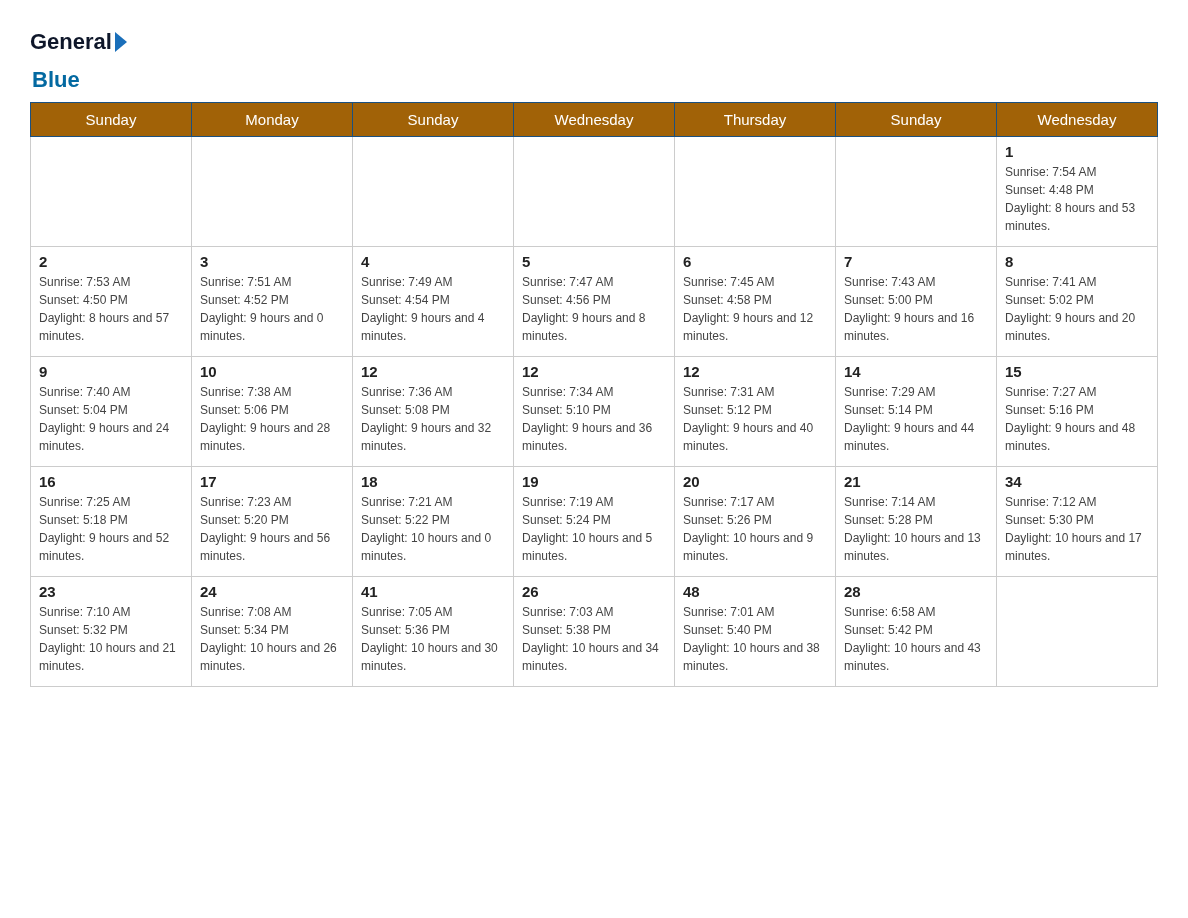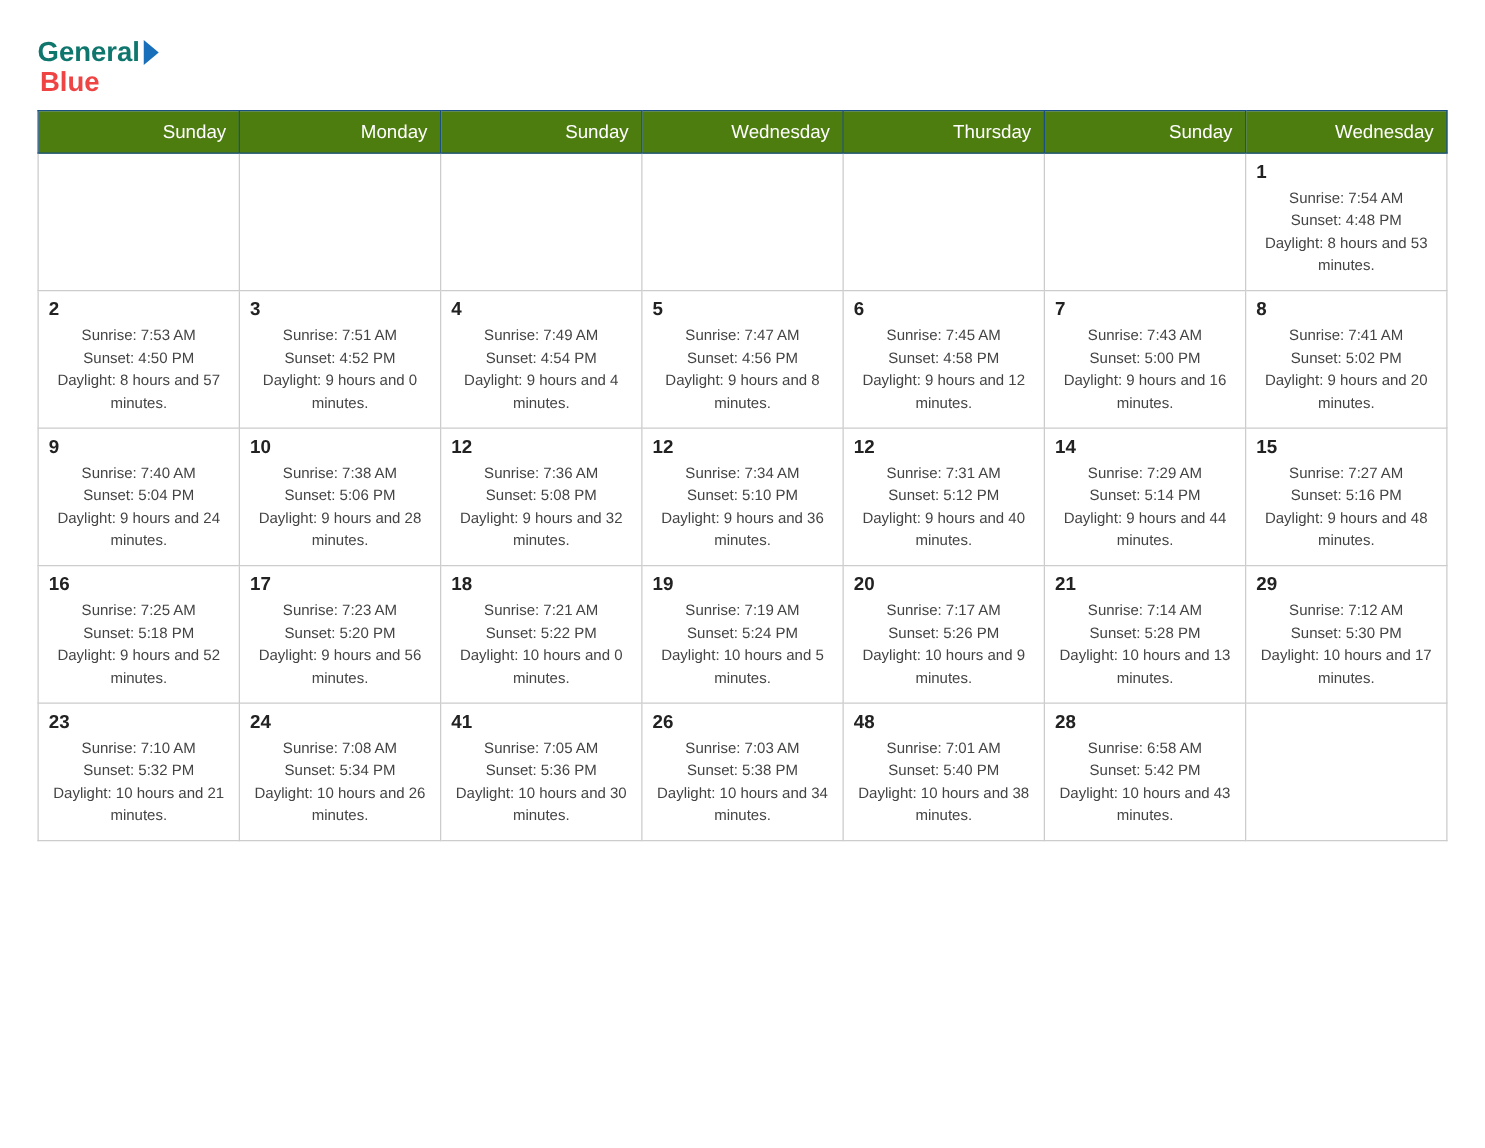--- a/index.html
+++ b/index.html
@@ -34,26 +34,26 @@
       font-size: 20px;
       color: #333;
       margin-top: 4px;
     }
     .calendar {
       width: 100%;
       border-collapse: collapse;
       margin-top: 10px;
     }
     .calendar th {
-      background-color: #4d7c0f;
+      background-color: #a16207;
       color: #fff;
       padding: 8px 10px;
       font-size: 15px;
       font-weight: normal;
-      text-align: right;
+      text-align: center;
       border: 1px solid #1a5080;
     }
     .calendar td {
       vertical-align: top;
       padding: 6px 8px;
       border: 1px solid #ccc;
       width: calc(100% / 7);
       min-height: 110px;
       font-size: 12.5px;
       color: #333;
@@ -66,40 +66,39 @@
       font-size: 15px;
       font-weight: bold;
       display: block;
       margin-bottom: 3px;
       color: #222;
     }
     .day-info {
       font-size: 12px;
       color: #444;
       line-height: 1.5;
-      text-align: center;
     }
     .empty-cell {
       background: #f9f9f9;
     }
     .calendar tbody tr td {
       height: 110px;
     }
   </style>
 </head>
 <body>
 
 <div class="header">
   <div class="logo">
   <div style="display:flex; flex-direction:column; line-height:1.1;">
     <div style="display:flex; align-items:center;">
-      <span style="font-size:22px; font-weight:bold; color:#0f766e;">General</span>
+      <span style="font-size:22px; font-weight:bold; color:#0f172a;">General</span>
       <div style="width:0; height:0; border-left:12px solid #1a6fba; border-top:10px solid transparent; border-bottom:10px solid transparent; margin-left:3px;"></div>
     </div>
-    <span style="font-size:22px; font-weight:bold; color:#ef4444; padding-left:2px;">Blue</span>
+    <span style="font-size:22px; font-weight:bold; color:#0369a1; padding-left:2px;margin-top:14px;">Blue</span>
   </div>
 </div>
   <div class="title-section">
     <div class="month-title"></div>
     <div class="subtitle"></div>
   </div>
 </div>
 
 <table class="calendar">
   <thead>
@@ -205,21 +204,21 @@
         </td>
         <td>
           <span class="day-number">20</span>
           <div class="day-info">Sunrise: 7:17 AM<br>Sunset: 5:26 PM<br>Daylight: 10 hours and 9 minutes.</div>
         </td>
         <td>
           <span class="day-number">21</span>
           <div class="day-info">Sunrise: 7:14 AM<br>Sunset: 5:28 PM<br>Daylight: 10 hours and 13 minutes.</div>
         </td>
         <td>
-          <span class="day-number">29</span>
+          <span class="day-number">34</span>
           <div class="day-info">Sunrise: 7:12 AM<br>Sunset: 5:30 PM<br>Daylight: 10 hours and 17 minutes.</div>
         </td>
       </tr>
       <tr>
         <td>
           <span class="day-number">23</span>
           <div class="day-info">Sunrise: 7:10 AM<br>Sunset: 5:32 PM<br>Daylight: 10 hours and 21 minutes.</div>
         </td>
         <td>
           <span class="day-number">24</span>

